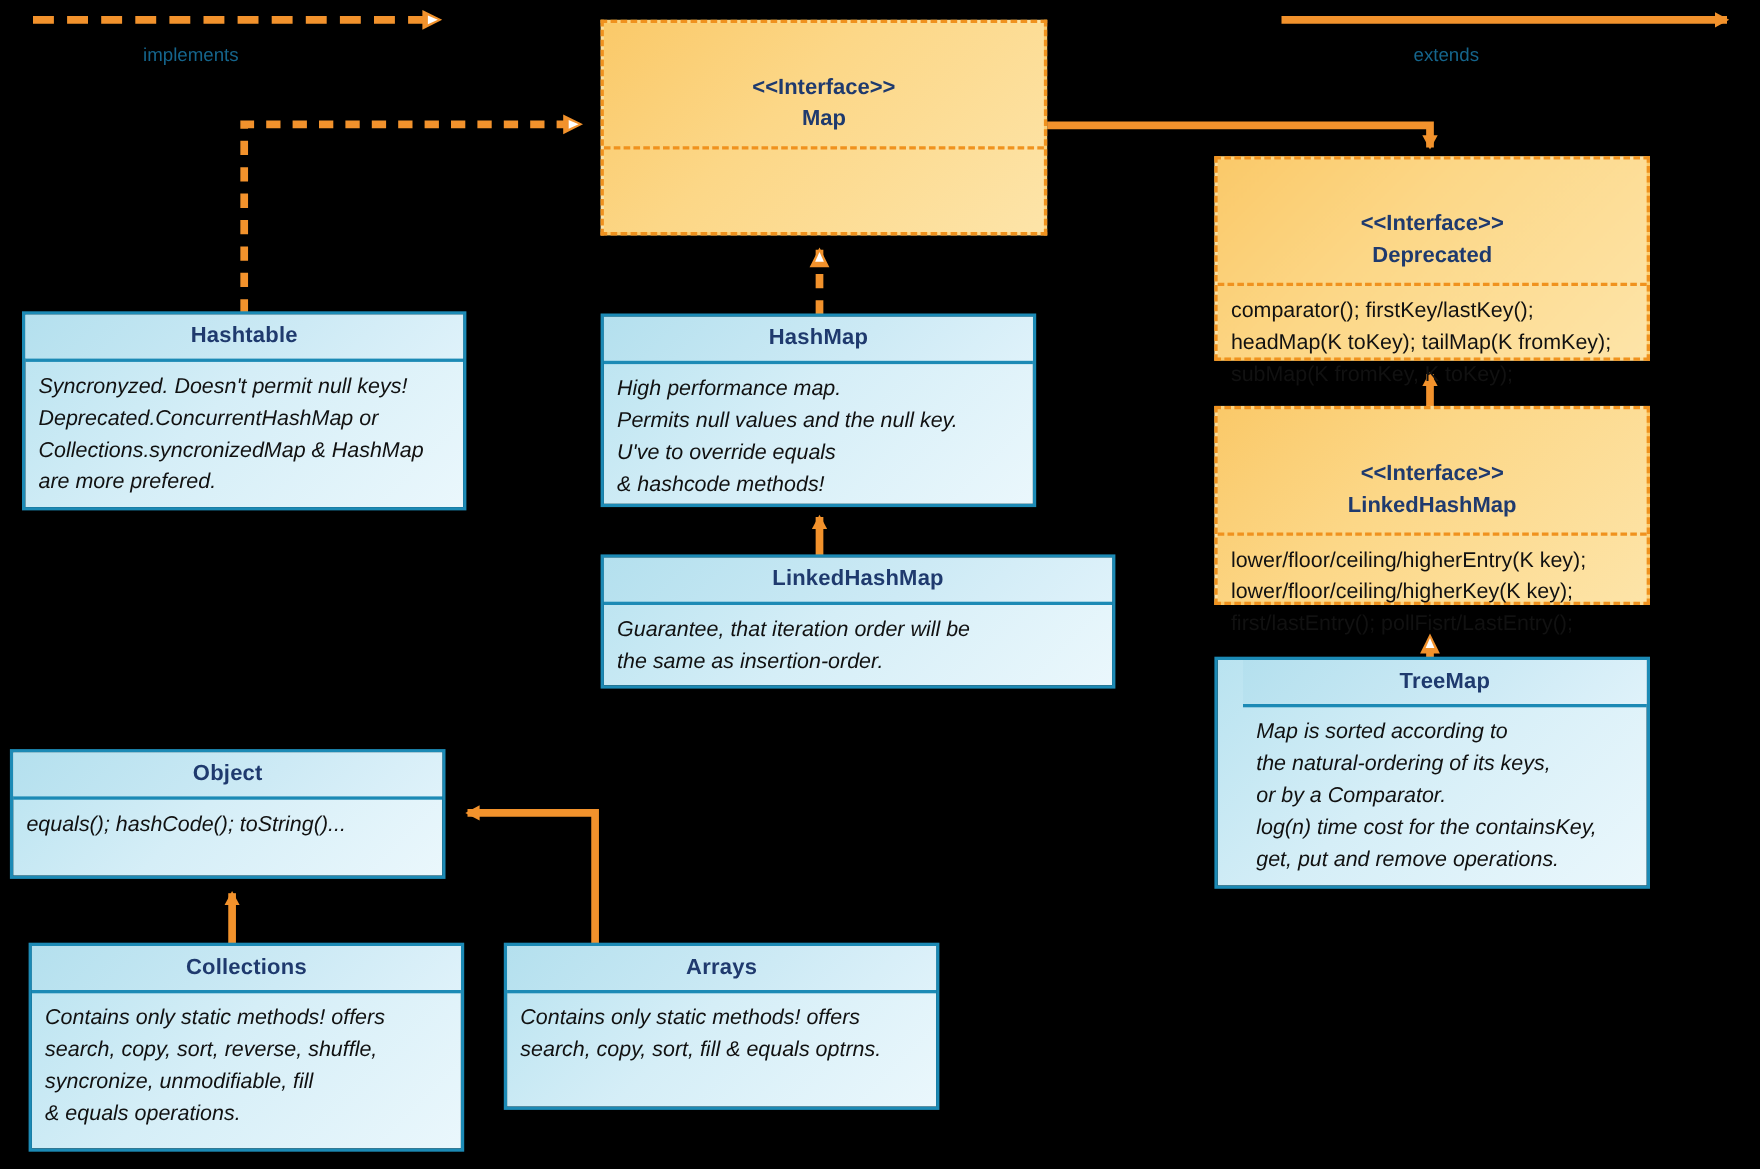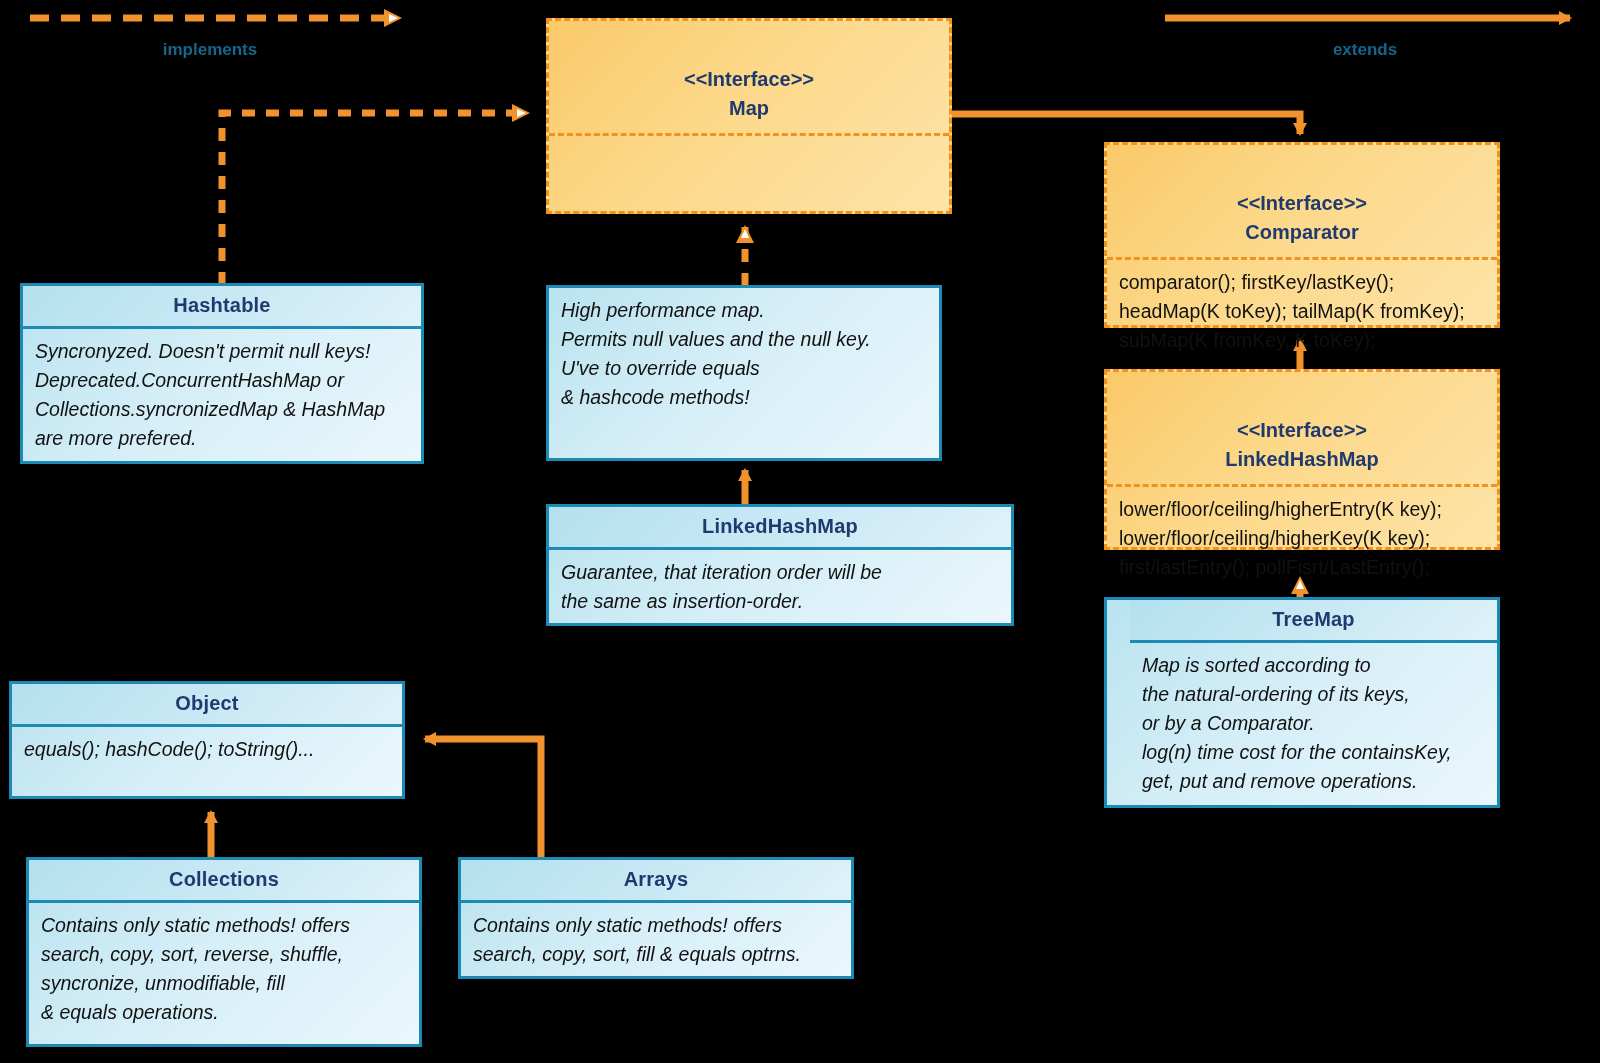--- a/index.html
+++ b/index.html
@@ -67,23 +67,22 @@
     font-size: 19.5px;
     line-height: 29px;
     padding: 8px 10px 8px 12px;
     white-space: pre-line;
   }
 
   
   .legend-label {
     position: absolute;
     color: #15658c;
-    font-weight: bold;
+    font-weight: normal;
     font-size: 17px;
-    text-align: center;
   }
 
   
   #wires {
     position: absolute;
     left: 0;
     top: 0;
     width: 1600px;
     height: 1063px;
     pointer-events: none;
@@ -156,21 +155,21 @@
   </svg>
 
   <div class="legend-label" style="left:130px; top:40px; width:160px;">implements</div>
   <div class="legend-label" style="left:1285px; top:40px; width:160px;">extends</div>
 
   <div class="uml-box iface" style="left:546px; top:18px; width:406px; height:196px;">
     <div class="box-title"><span>&lt;&lt;Interface&gt;&gt;</span><br><span>Map</span></div>
   </div>
 
   <div class="uml-box iface" style="left:1104px; top:142px; width:396px; height:186px;">
-    <div class="box-title"><span>&lt;&lt;Interface&gt;&gt;</span><br><span>Comparator</span></div>
+    <div class="box-title"><span>&lt;&lt;Interface&gt;&gt;</span><br><span>Deprecated</span></div>
     <div class="box-body">comparator(); firstKey/lastKey();
 headMap(K toKey); tailMap(K fromKey);
 subMap(K fromKey, K toKey);</div>
   </div>
 
   <div class="uml-box iface" style="left:1104px; top:369px; width:396px; height:181px;">
     <div class="box-title"><span>&lt;&lt;Interface&gt;&gt;</span><br><span>LinkedHashMap</span></div>
     <div class="box-body">lower/floor/ceiling/higherEntry(K key);
 lower/floor/ceiling/higherKey(K key);
 first/lastEntry(); pollFisrt/LastEntry();</div>
@@ -187,20 +186,21 @@
 
   <div class="uml-box cls" style="left:20px; top:283px; width:404px; height:181px;">
     <div class="box-title">Hashtable</div>
     <div class="box-body">Syncronyzed. Doesn't permit null keys!
 Deprecated.ConcurrentHashMap or
 Collections.syncronizedMap &amp; HashMap
 are more prefered.</div>
   </div>
 
   <div class="uml-box cls" style="left:546px; top:285px; width:396px; height:176px;">
+    <div class="box-title">HashMap</div>
     <div class="box-body">High performance map.
 Permits null values and the null key.
 U've to override equals
 &amp; hashcode methods!</div>
   </div>
 
   <div class="uml-box cls" style="left:546px; top:504px; width:468px; height:122px;">
     <div class="box-title">LinkedHashMap</div>
     <div class="box-body">Guarantee, that iteration order will be
 the same as insertion-order.</div>
@@ -212,19 +212,19 @@
   </div>
 
   <div class="uml-box cls" style="left:26px; top:857px; width:396px; height:190px;">
     <div class="box-title">Collections</div>
     <div class="box-body">Contains only static methods! offers
 search, copy, sort, reverse, shuffle,
 syncronize, unmodifiable, fill
 &amp; equals operations.</div>
   </div>
 
-  <div class="uml-box cls" style="left:458px; top:857px; width:396px; height:122px;">
+  <div class="uml-box cls" style="left:458px; top:857px; width:396px; height:152px;">
     <div class="box-title">Arrays</div>
     <div class="box-body">Contains only static methods! offers
 search, copy, sort, fill &amp; equals optrns.</div>
   </div>
 
 </div>
 
 </body></html>

